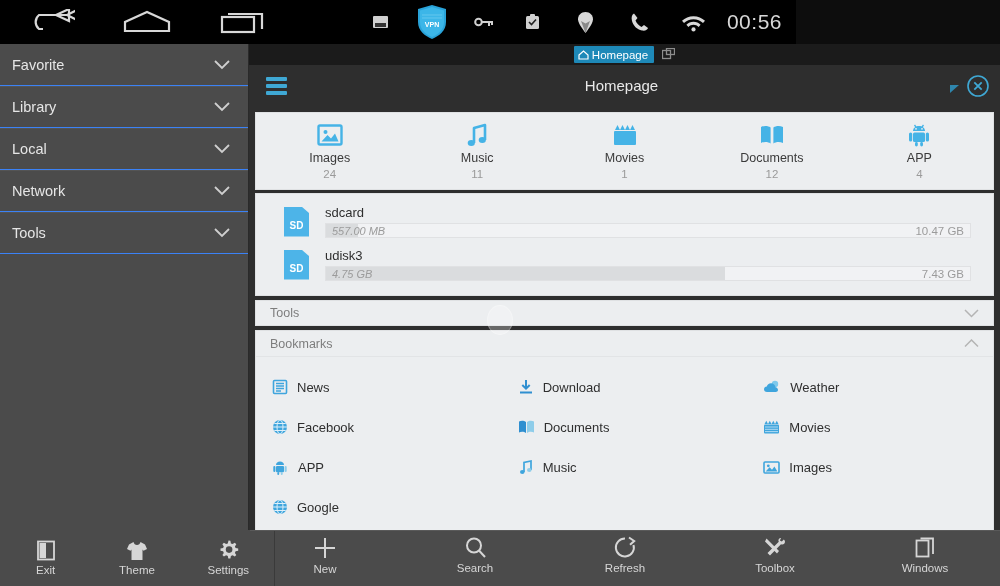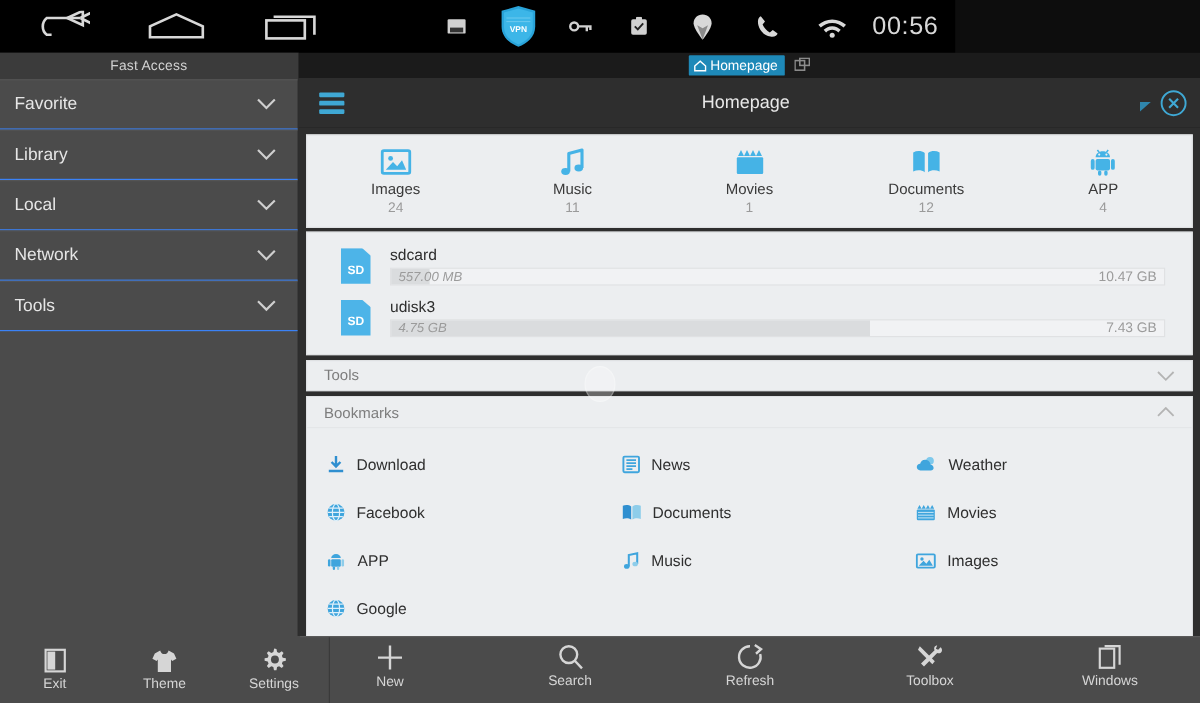--- a/index.html
+++ b/index.html
@@ -185,21 +185,20 @@
             <path d="M12.5 4.2 C17 4.2 21 6 24 8.7 L22 11 C19.5 8.7 16.2 7.2 12.5 7.2 C8.8 7.2 5.5 8.7 3 11 L1 8.7 C4 6 8 4.2 12.5 4.2 Z" fill="#d8d8d8"></path>
             <path d="M12.5 9.8 C15.3 9.8 17.8 11 19.6 12.8 L17.6 15 C16.2 13.7 14.5 12.8 12.5 12.8 C10.5 12.8 8.8 13.7 7.4 15 L5.4 12.8 C7.2 11 9.7 9.8 12.5 9.8 Z" fill="#d8d8d8"></path>
             <circle cx="12.5" cy="17.4" r="2.1" fill="#d8d8d8"></circle>
           </svg>
       </div>
       <div class="clock">00:56</div>
     </div>
   </div>
 
   <div class="sidebar">
-    <div class="sb-title">Fast Access</div>
 
     <div class="nav-item">
       <span>Favorite</span>
       <span class="chev">
         <svg width="16" height="10" viewBox="0 0 16 10">
             <path d="M1 1 L8 8 L15 1" fill="none" stroke="#cfcfcf" stroke-width="1.8"></path>
           </svg>
       </span>
     </div>
     <div class="nav-item">
@@ -391,35 +390,35 @@
               <path d="M1 7.5 L7.5 1 L14 7.5" fill="none" stroke="#b4b4b4" stroke-width="1.5"></path>
             </svg>
         </span>
       </div>
 
       <div class="bm-grid">
 
         <div class="bm-item">
           <span>
             <svg width="16" height="16" viewBox="0 0 16 16">
+                <rect x="1.5" y="1.5" width="13" height="13" rx="1" fill="none" stroke="#3fa5dd" stroke-width="1.6"></rect>
+                <path d="M4 4.5 H12 M4 7 H12 M4 9.5 H12 M4 12 H9" stroke="#3fa5dd" stroke-width="1.4"></path>
+              </svg>
+          </span>
+          <span class="bm-label">News</span>
+        </div>
+
+        <div class="bm-item">
+          <span>
+            <svg width="16" height="16" viewBox="0 0 16 16">
                 <path d="M8 1 V9 M4.3 6 L8 9.7 L11.7 6" stroke="#2f8fd0" stroke-width="2" fill="none"></path>
                 <path d="M2 13.5 H14" stroke="#2f8fd0" stroke-width="2"></path>
               </svg>
           </span>
           <span class="bm-label">Download</span>
-        </div>
-
-        <div class="bm-item">
-          <span>
-            <svg width="16" height="16" viewBox="0 0 16 16">
-                <rect x="1.5" y="1.5" width="13" height="13" rx="1" fill="none" stroke="#3fa5dd" stroke-width="1.6"></rect>
-                <path d="M4 4.5 H12 M4 7 H12 M4 9.5 H12 M4 12 H9" stroke="#3fa5dd" stroke-width="1.4"></path>
-              </svg>
-          </span>
-          <span class="bm-label">News</span>
         </div>
 
         <div class="bm-item">
           <span>
             <svg width="18" height="16" viewBox="0 0 18 16">
                 <circle cx="12" cy="5" r="3.2" fill="#7ec9ec"></circle>
                 <path d="M4 13 C2 13 1 11.7 1 10.2 C1 8.7 2.2 7.5 3.8 7.5 C4.2 5.6 5.9 4.2 8 4.2 C10.4 4.2 12.3 6 12.5 8.3 C14 8.5 15 9.6 15 11 C15 12.2 14 13 12.7 13 Z" fill="#3fa5dd"></path>
               </svg>
           </span>
           <span class="bm-label">Weather</span>

